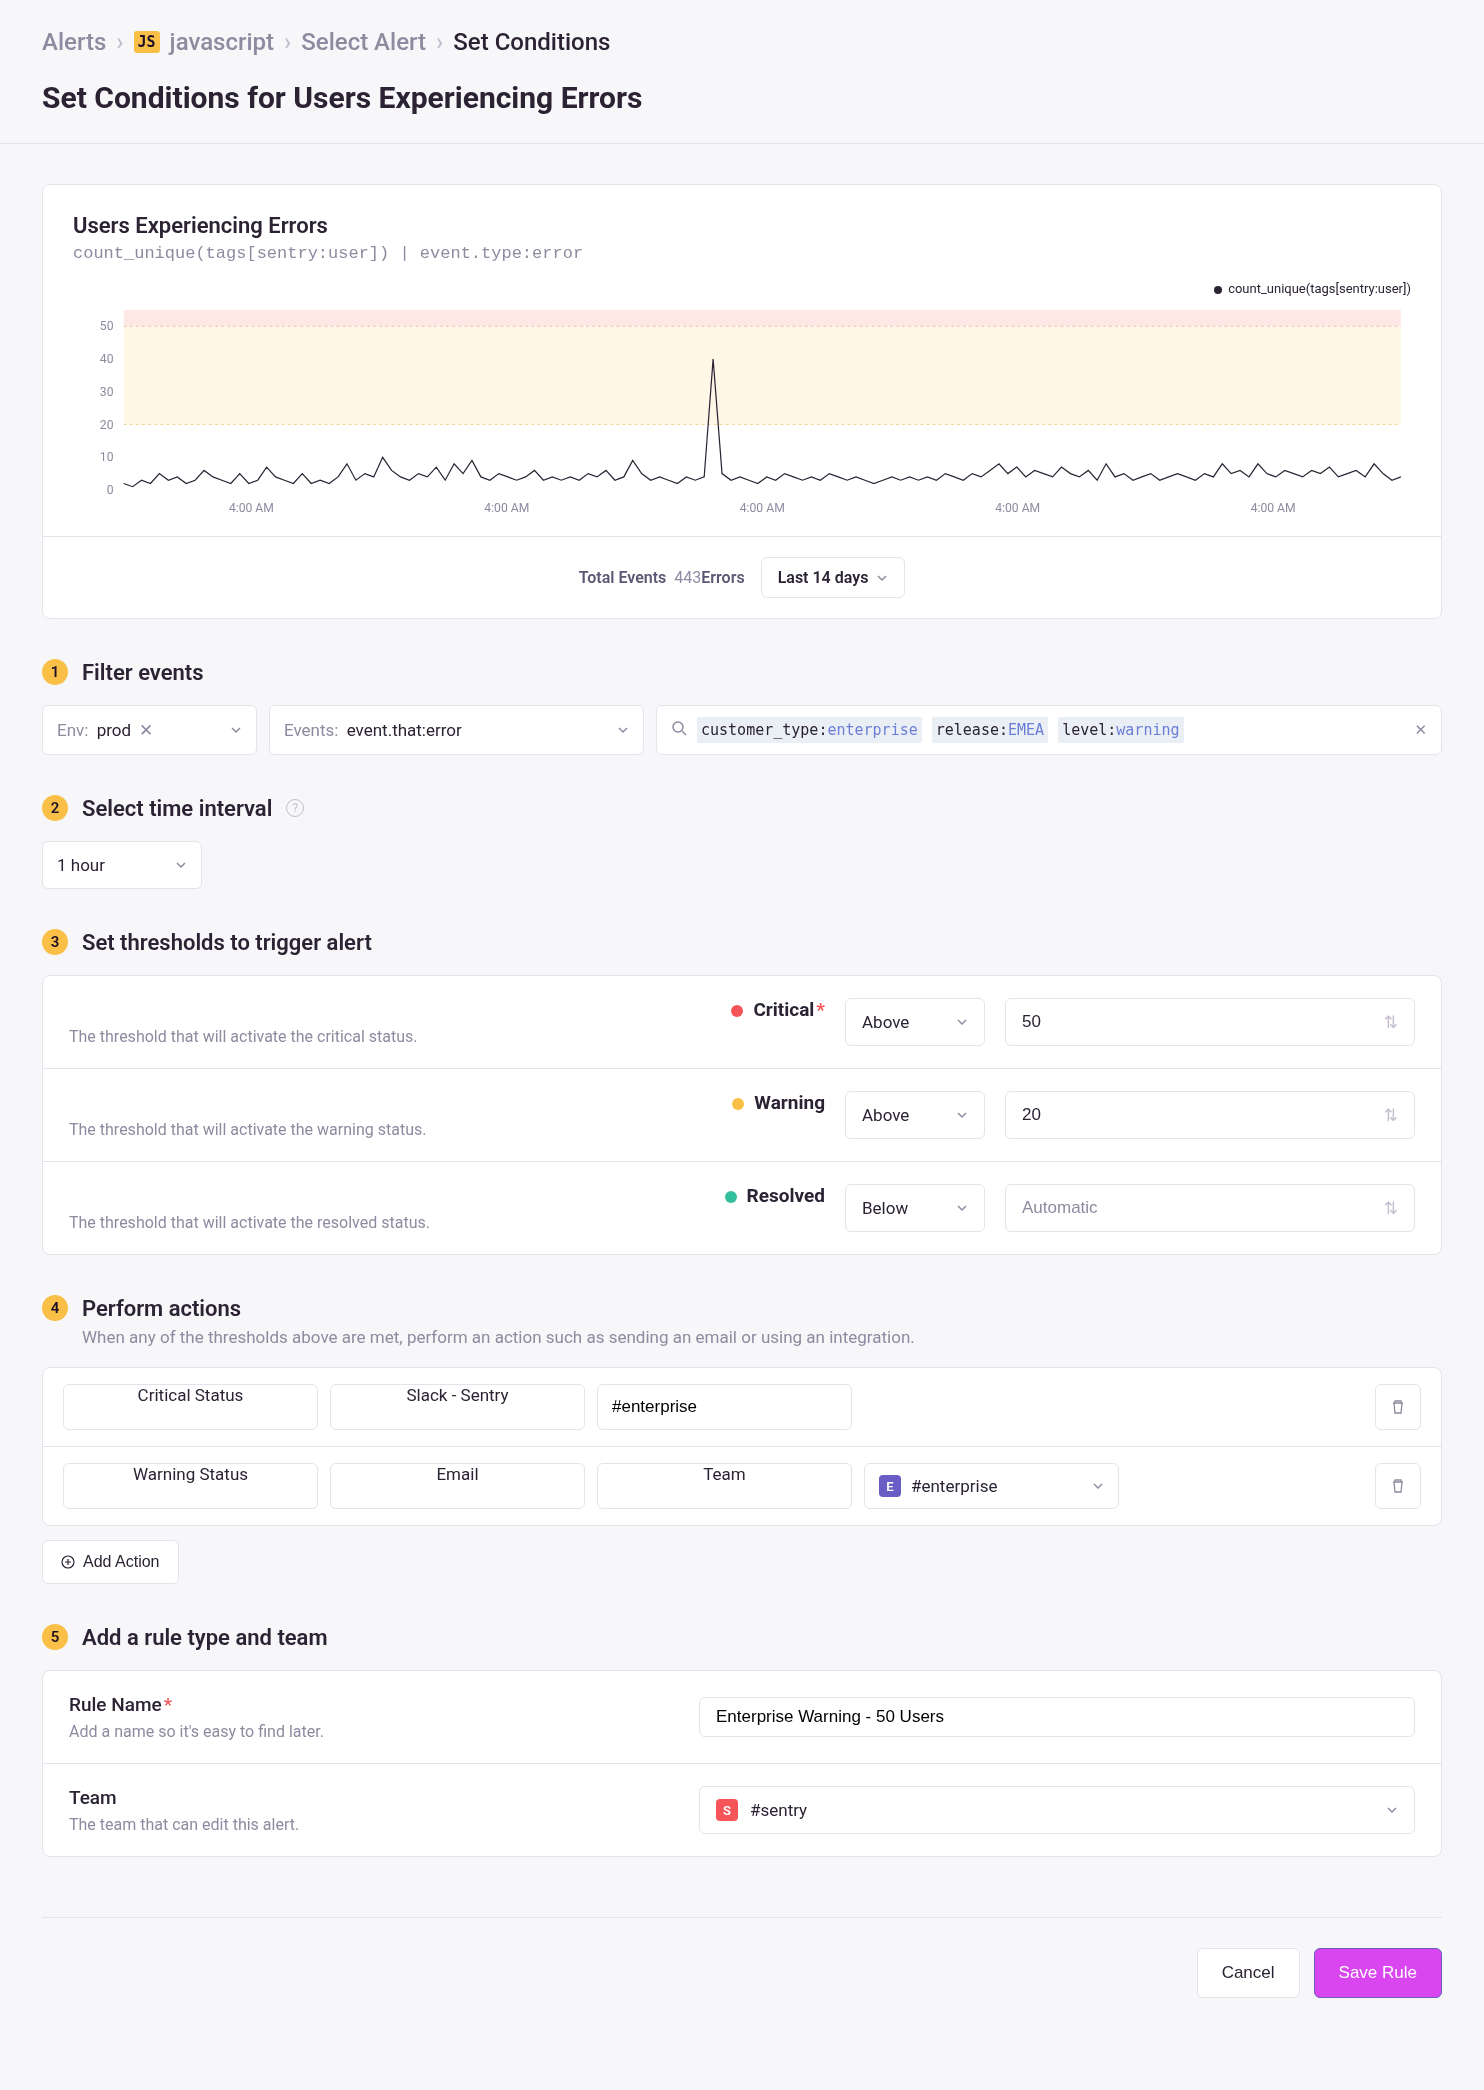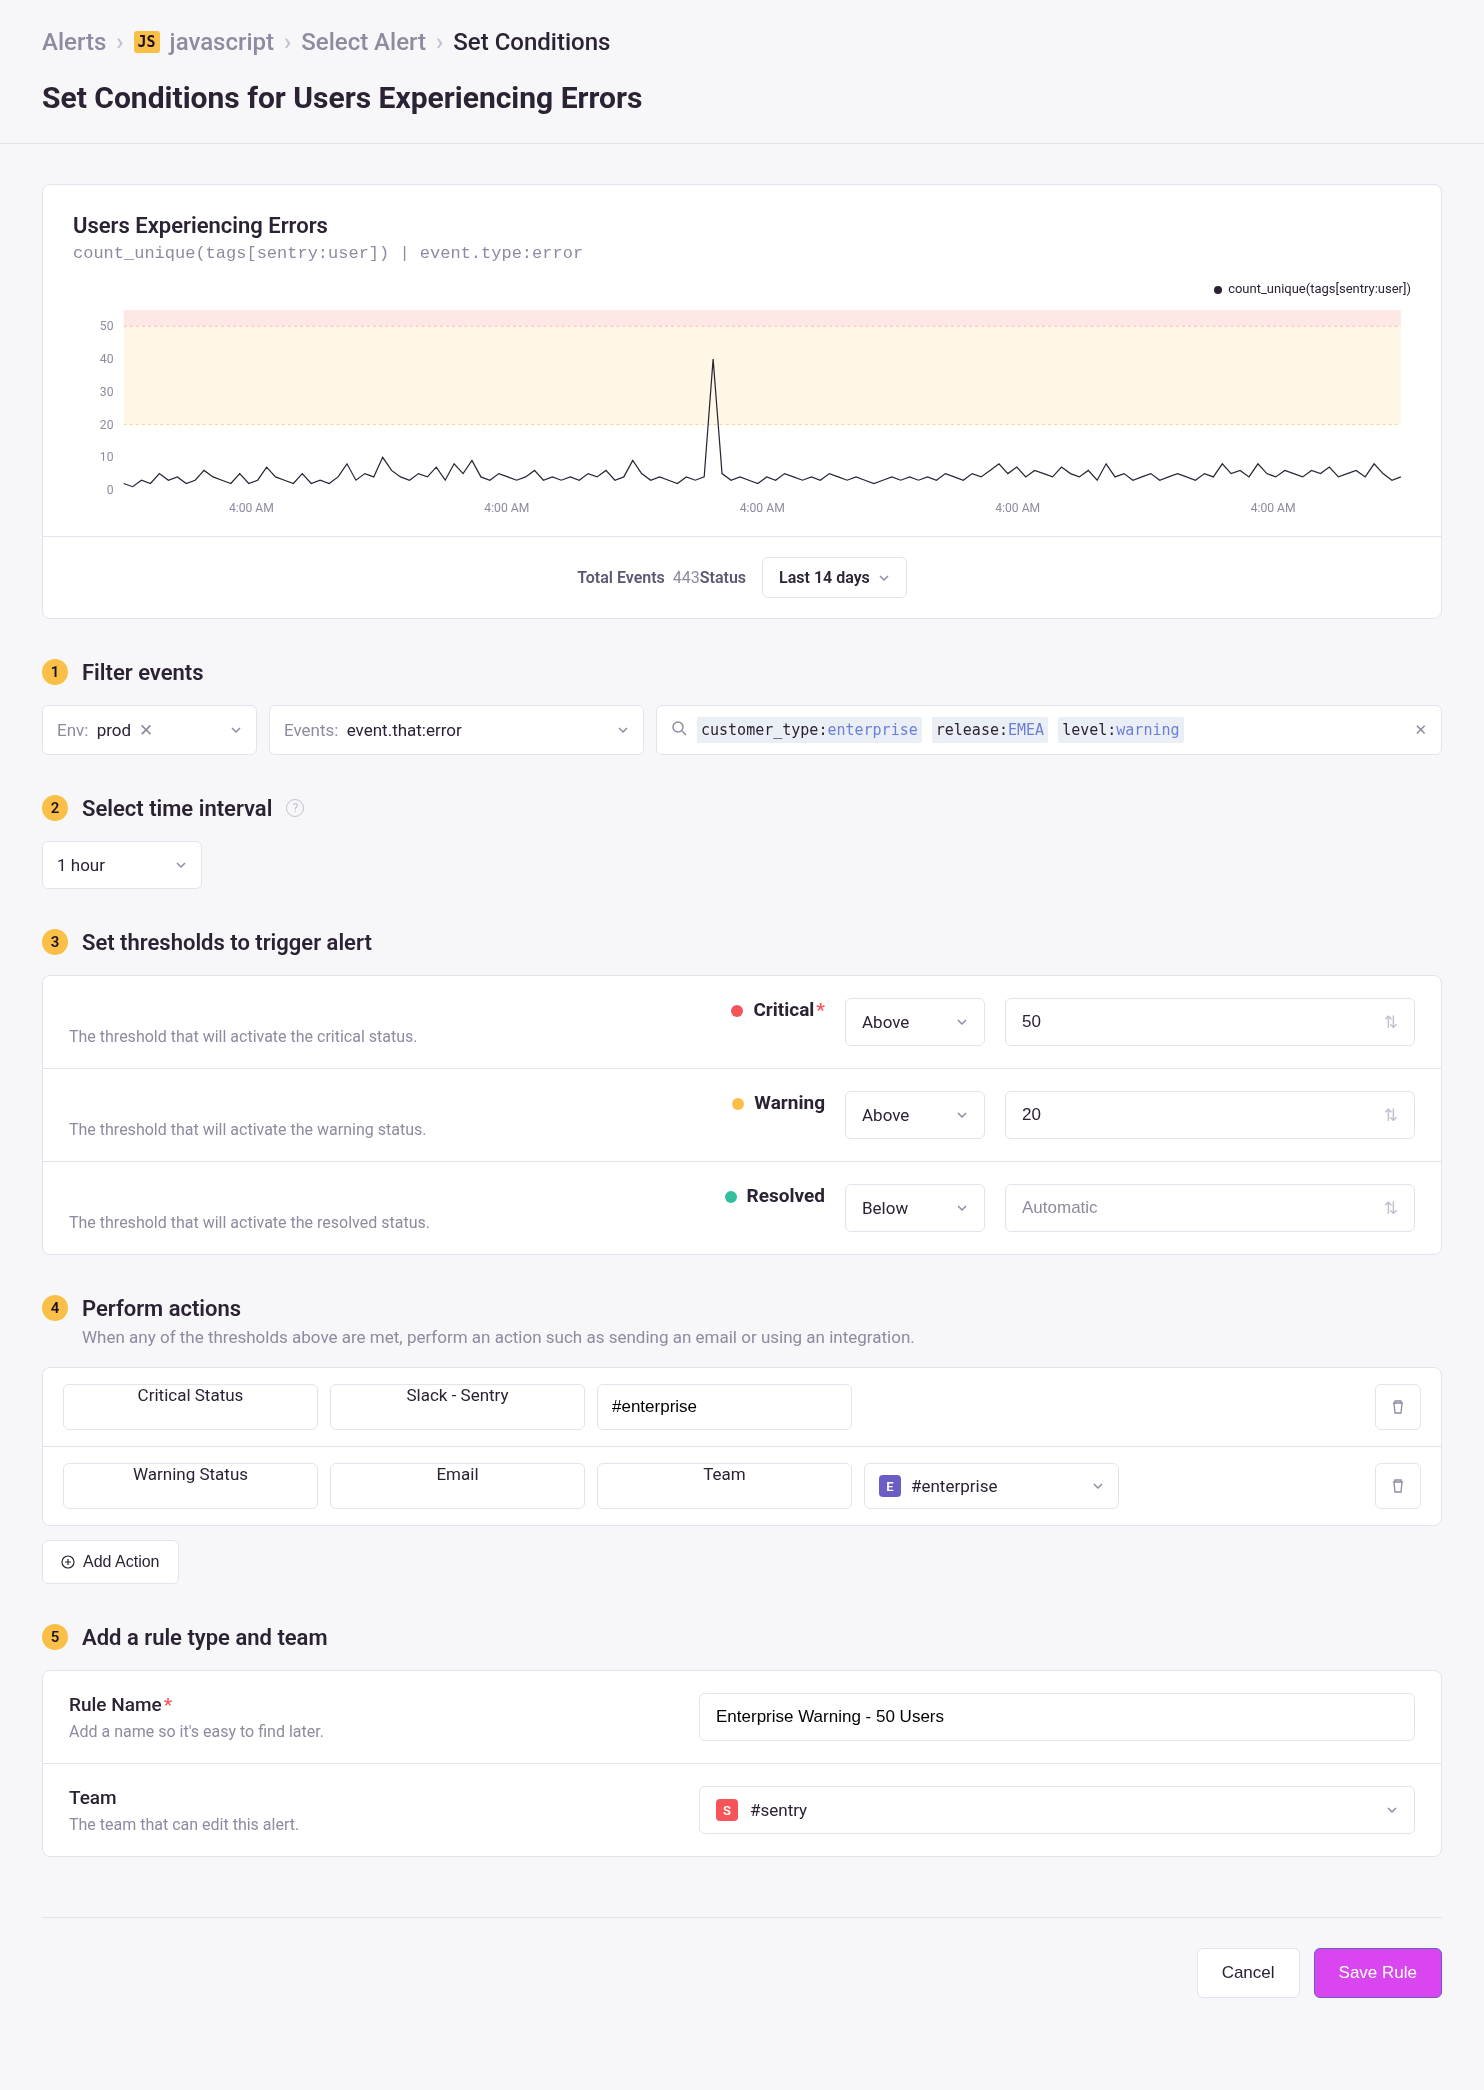--- a/index.html
+++ b/index.html
@@ -73,21 +73,21 @@
   .trash { width:46px; height:46px; border:1px solid #e7e1ec; border-radius:6px; display:flex; align-items:center; justify-content:center; color:#8f8aa0; cursor:pointer; margin-left:auto;}
   .txt-in { background:#fff; border:1px solid #e7e1ec; border-radius:6px; height:46px; padding:0 14px; font-size:17px; flex:0 0 255px;}
 
   .add-act { display:inline-flex; align-items:center; gap:8px; background:#fff; border:1px solid #e7e1ec; border-radius:6px; padding:12px 18px; font-size:16px; font-weight:500; cursor:pointer; margin-top:14px; color:#2b2233;}
 
   .rule-panel .rule-row { display:flex; align-items:center; padding:22px 26px; border-top:1px solid #e7e1ec; gap:30px;}
   .rule-panel .rule-row:first-child { border-top:none;}
   .rule-left { flex:0 0 600px; }
   .rule-name { font-size:19px; font-weight:500; color:#2b2233; }
   .rule-desc { color:#8f8aa0; font-size:16px; margin-top:6px;}
-  .text-field { background:#fff; border:1px solid #e7e1ec; border-radius:6px; height:48px; padding:0 16px; font-size:17px; flex:1;}
+  .text-field { background:#fff; border:1px solid #e7e1ec; border-radius:6px; height:40px; padding:0 16px; font-size:17px; flex:1;}
   .team-select { background:#fff; border:1px solid #e7e1ec; border-radius:6px; height:48px; padding:0 16px; font-size:17px; flex:1; display:flex; align-items:center; gap:12px; cursor:pointer;}
   .team-select .chev { margin-left:auto; color:#8f8aa0;}
 
   .footer { display:flex; justify-content:flex-end; gap:14px; margin-top:60px; border-top:1px solid #e7e1ec; padding-top:30px;}
   .btn { border-radius:6px; padding:14px 24px; font-size:17px; font-weight:500; cursor:pointer; }
   .btn-cancel { background:#fff; border:1px solid #e7e1ec; color:#2b2233;}
   .btn-save { background:#d946ef; border:1px solid #6b5dc6; color:#fff;}
 
   .chev-svg { width:12px; height:12px; }
 </style>
@@ -137,21 +137,21 @@
           <text x="932" y="212" text-anchor="middle" font-size="12" fill="#8f8aa0">4:00 AM</text>
           <text x="1184" y="212" text-anchor="middle" font-size="12" fill="#8f8aa0">4:00 AM</text>
           <path d="M50.0 183.5 L58.8 186.7 L67.6 180.2 L76.4 183.5 L85.2 173.6 L94.1 180.2 L102.9 176.9 L111.7 183.5 L120.5 180.2 L129.3 170.4 L138.1 176.9 L146.9 180.2 L155.7 183.5 L164.5 173.6 L173.4 183.5 L182.2 180.2 L191.0 167.1 L199.8 176.9 L208.6 180.2 L217.4 183.5 L226.2 173.6 L235.0 183.5 L243.8 180.2 L252.7 183.5 L261.5 176.9 L270.3 163.8 L279.1 180.2 L287.9 173.6 L296.7 176.9 L305.5 157.3 L314.3 170.4 L323.1 176.9 L332.0 180.2 L340.8 173.6 L349.6 176.9 L358.4 167.1 L367.2 180.2 L376.0 163.8 L384.8 173.6 L393.6 160.5 L402.4 176.9 L411.3 180.2 L420.1 173.6 L428.9 176.9 L437.7 180.2 L446.5 176.9 L455.3 170.4 L464.1 180.2 L472.9 176.9 L481.7 180.2 L490.6 176.9 L499.4 180.2 L508.2 173.6 L517.0 176.9 L525.8 170.4 L534.6 180.2 L543.4 176.9 L552.2 160.5 L561.0 173.6 L569.9 180.2 L578.7 176.9 L587.5 180.2 L596.3 183.5 L605.1 176.9 L613.9 180.2 L622.7 176.9 L631.5 59.1 L640.3 173.6 L649.2 180.2 L658.0 176.9 L666.8 180.2 L675.6 183.5 L684.4 176.9 L693.2 180.2 L702.0 173.6 L710.8 176.9 L719.7 180.2 L728.5 176.9 L737.3 180.2 L746.1 173.6 L754.9 176.9 L763.7 180.2 L772.5 176.9 L781.3 180.2 L790.1 183.5 L799.0 180.2 L807.8 176.9 L816.6 180.2 L825.4 176.9 L834.2 180.2 L843.0 176.9 L851.8 180.2 L860.6 173.6 L869.4 176.9 L878.3 180.2 L887.1 173.6 L895.9 176.9 L904.7 170.4 L913.5 163.8 L922.3 173.6 L931.1 167.1 L939.9 176.9 L948.7 170.4 L957.6 173.6 L966.4 176.9 L975.2 167.1 L984.0 173.6 L992.8 176.9 L1001.6 170.4 L1010.4 180.2 L1019.2 163.8 L1028.0 176.9 L1036.9 173.6 L1045.7 180.2 L1054.5 176.9 L1063.3 173.6 L1072.1 180.2 L1080.9 176.9 L1089.7 173.6 L1098.5 176.9 L1107.3 180.2 L1116.2 173.6 L1125.0 176.9 L1133.8 163.8 L1142.6 173.6 L1151.4 170.4 L1160.2 176.9 L1169.0 163.8 L1177.8 173.6 L1186.6 176.9 L1195.5 170.4 L1204.3 173.6 L1213.1 176.9 L1221.9 170.4 L1230.7 173.6 L1239.5 167.1 L1248.3 176.9 L1257.1 173.6 L1265.9 170.4 L1274.8 176.9 L1283.6 163.8 L1292.4 173.6 L1301.2 180.2 L1310.0 176.9" fill="none" stroke="#2b2233" stroke-width="1.2"></path>
         </svg>
   </div>
   <div class="chart-footer">
     <div class="tot-ev">
       <span>Total Events</span><span class="num">443</span>
     </div>
     <div class="disp">
-      <span>Status</span>
+      <span>Errors</span>
       <div class="select-btn">
         <span>Last 14 days</span>
         <svg class="chev-svg" viewBox="0 0 12 12">
               <path d="M2 4l4 4 4-4" stroke="#8f8aa0" stroke-width="1.5" fill="none"></path>
             </svg>
       </div>
     </div>
   </div>
 </div>
 

